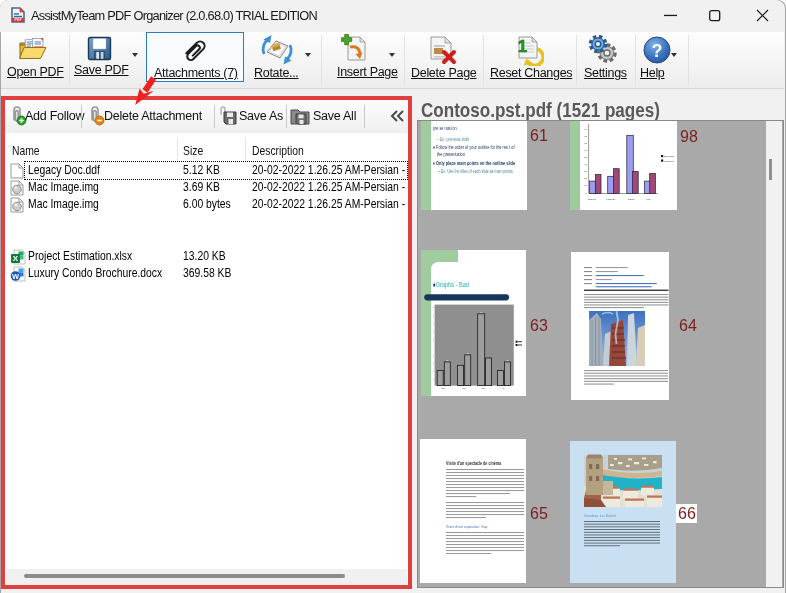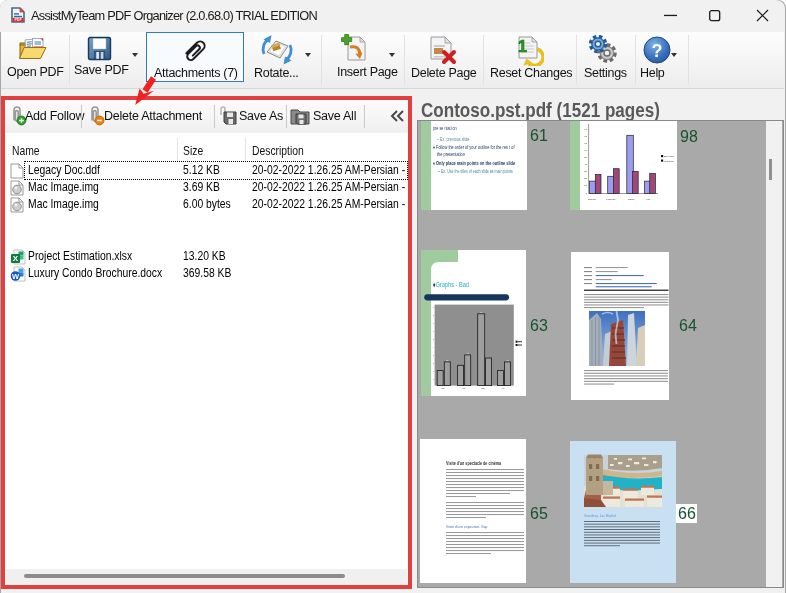--- a/index.html
+++ b/index.html
@@ -8,21 +8,21 @@
   .abs { position:absolute; }
   #win { position:absolute; left:0; top:0; width:786px; height:593px;
          border:1px solid #a6a6a6; border-bottom:none; border-radius:8px 8px 0 0; background:#f1f1f1; }
   
   #titlebar { position:absolute; left:0; top:0; width:784px; height:32px; background:#f1f1f1; border-radius:8px 8px 0 0;}
   #titletext { position:absolute; left:31px; top:8px; font-size:12.8px; letter-spacing:-0.75px; color:#191919; }
   
   #toolbar { position:absolute; left:1px; top:32px; width:783px; height:57px;
              background:linear-gradient(#fdfdfd,#f2f2f2 70%,#ececec); border-bottom:1px solid #d7d7d7; }
   .tsep { position:absolute; top:3px; width:1px; height:50px; background:#e2e2e2; }
-  .tlabel { position:absolute; font-size:12.5px; letter-spacing:-0.3px; color:#111; white-space:nowrap; }
+  .tlabel { position:absolute; font-size:12.5px; letter-spacing:-0.3px; color:#111; white-space:nowrap;text-decoration:underline; }
   .drop { position:absolute; width:0; height:0; border-left:3.5px solid transparent; border-right:3.5px solid transparent; border-top:4px solid #333; }
   
   #leftpanel { position:absolute; left:1px; top:96px; width:411px; height:493px;
                border:4px solid #e04040; background:#fff; overflow:hidden; }
   #ltoolbar { position:absolute; left:0; top:0; width:403px; height:33px;
               background:linear-gradient(#fcfcfc,#efefef); }
   .lsep { position:absolute; top:5px; width:1px; height:23px; background:#c9c9c9; }
   .llabel { position:absolute; top:9px; font-size:12.5px; letter-spacing:-0.25px; color:#111; white-space:nowrap; }
   
   #hdrname { position:absolute; font-size:12.2px; color:#111; transform:scaleX(0.85); transform-origin:0 50%; }
@@ -31,21 +31,21 @@
   .cell { position:absolute; top:1px; white-space:nowrap; transform:scaleX(0.85); transform-origin:0 50%; }
   #hsb { position:absolute; left:1px; top:469px; width:401px; height:16px; background:#f0f0f0; }
   #hsbthumb { position:absolute; left:18px; top:5px; width:321px; height:4px; background:#8c8c8c; border-radius:2px; }
   
   #rtitle { position:absolute; left:421px; top:99px; font-size:19.5px; font-weight:bold; color:#595959; transform:scaleX(0.875); transform-origin:0 50%; }
   #thumbpanel { position:absolute; left:417px; top:120px; width:367px; height:468px;
                 border:1px solid #898989; background:#a9a9a9; overflow:hidden; }
   #vsb { position:absolute; right:1px; top:0px; width:16px; height:466px; background:#f1f1f1; }
   #vsbthumb { position:absolute; left:3px; top:38px; width:3px; height:21px; background:#909090; }
   .thumb { position:absolute; background:#fff; }
-  .plabel { position:absolute; font-size:16px; color:#14532d; }
+  .plabel { position:absolute; font-size:16px; color:#7f1d1d; }
 </style>
 </head>
 <body>
 <div id="win"></div>
 
 <div id="titlebar"></div>
 <svg class="abs" style="left:11px;top:7px" width="14" height="16" viewBox="0 0 14 16">
   <path d="M1,1 h8 l4,4 v10 h-12 z" fill="#eef3f8" stroke="#4a6b85" stroke-width="1.6"></path>
   <path d="M9,1 l4,4 h-4 z" fill="#e84a4a" stroke="#c23a3a" stroke-width="0.8"></path>
   <rect x="3" y="6.2" width="5" height="1.4" fill="#2e6da4"></rect>

